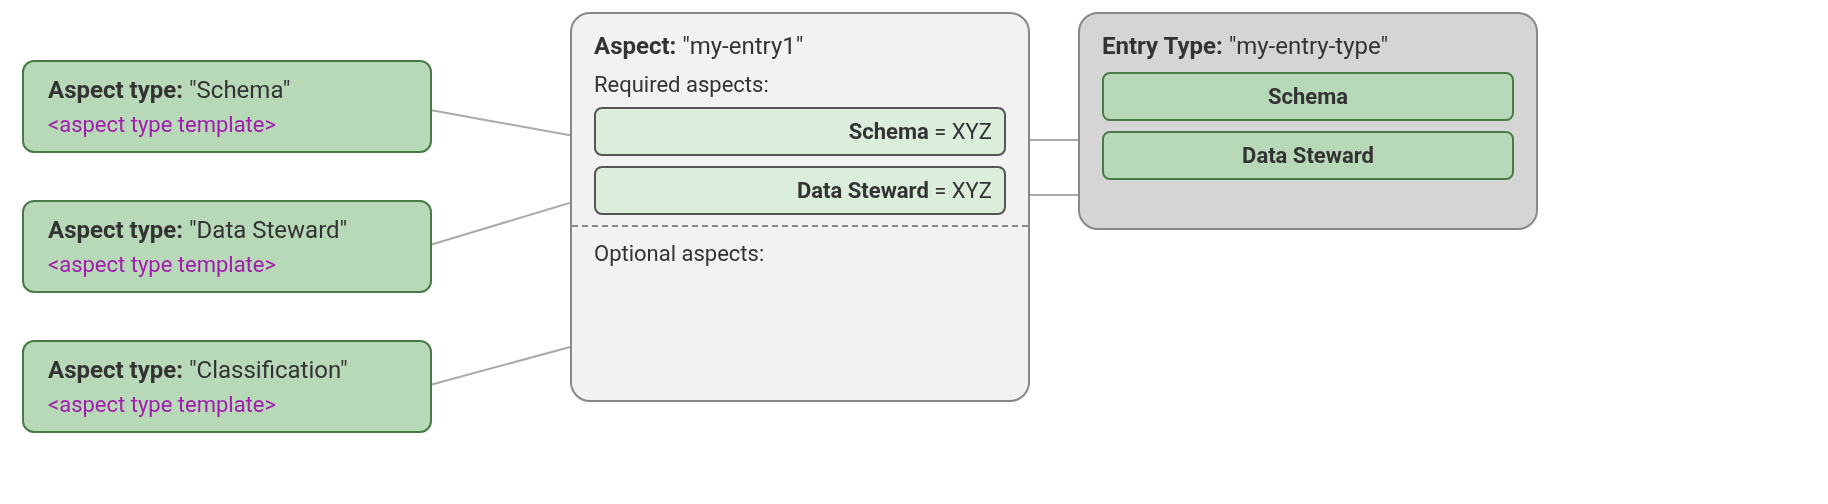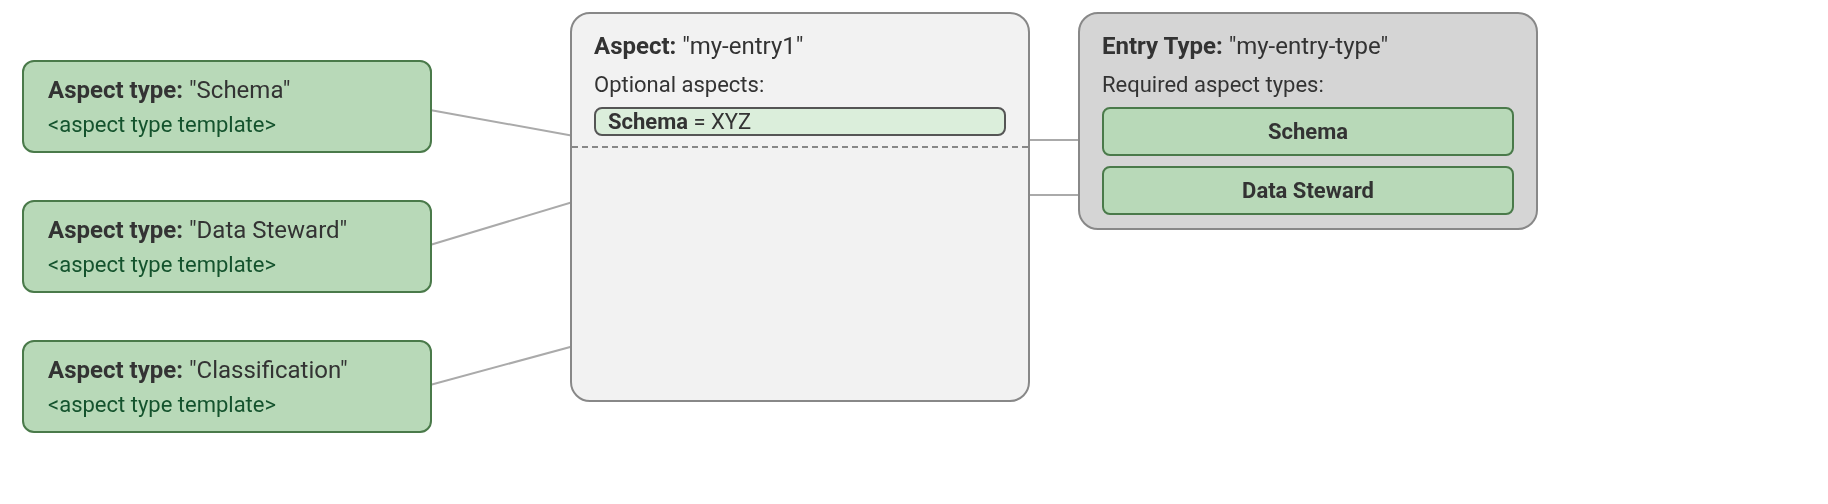--- a/index.html
+++ b/index.html
@@ -22,21 +22,21 @@
       border-radius: 12px;
       padding: 14px 24px;
       width: 410px;
     }
     .aspect-type-label {
       font-size: 24px;
       color: #333333;
     }
     .aspect-type-template {
       font-size: 22px;
-      color: #14532d;
+      color: #a21caf;
       margin-top: 8px;
     }
     .bold {
       font-weight: 700;
     }
     .entry-box {
       position: absolute;
       left: 570px;
       top: 12px;
       width: 460px;
@@ -64,22 +64,22 @@
     .section-label {
       font-size: 22px;
       color: #333333;
       margin-bottom: 10px;
       margin-top: 6px;
     }
     .aspect-item {
       background: #dbeedb;
       border: 2px solid #555555;
       border-radius: 8px;
-      padding: 0 12px;
-      text-align: left;
+      padding: 10px 12px;
+      text-align: right;
       font-size: 22px;
       margin-bottom: 10px;
     }
     .aspect-item-darker {
       background: #b8d9b8;
       border: 2px solid #4a7a4a;
       border-radius: 8px;
       padding: 10px 12px;
       text-align: center;
       font-size: 22px;
@@ -132,30 +132,35 @@
     <span>"Classification"</span>
   </div>
   <div class="aspect-type-template">&lt;aspect type template&gt;</div>
 </div>
 
 <div class="entry-box">
   <div class="box-title">
     <span class="bold">Aspect:</span>
     <span>"my-entry1"</span>
   </div>
-  <div class="section-label">Optional aspects:</div>
+  <div class="section-label">Required aspects:</div>
   <div class="aspect-item">
     <span class="bold">Schema</span>
     <span> = </span>
     <span>XYZ</span>
   </div>
+  <div class="aspect-item">
+    <span class="bold">Data Steward</span>
+    <span> = </span>
+    <span>XYZ</span>
+  </div>
   <hr class="divider">
+  <div class="section-label">Optional aspects:</div>
 </div>
 
 <div class="entry-type-box">
   <div class="box-title">
     <span class="bold">Entry Type:</span>
     <span>"my-entry-type"</span>
   </div>
-  <div class="section-label">Required aspect types:</div>
   <div class="aspect-item-darker bold">Schema</div>
   <div class="aspect-item-darker bold">Data Steward</div>
 </div>
 
 </body></html>

